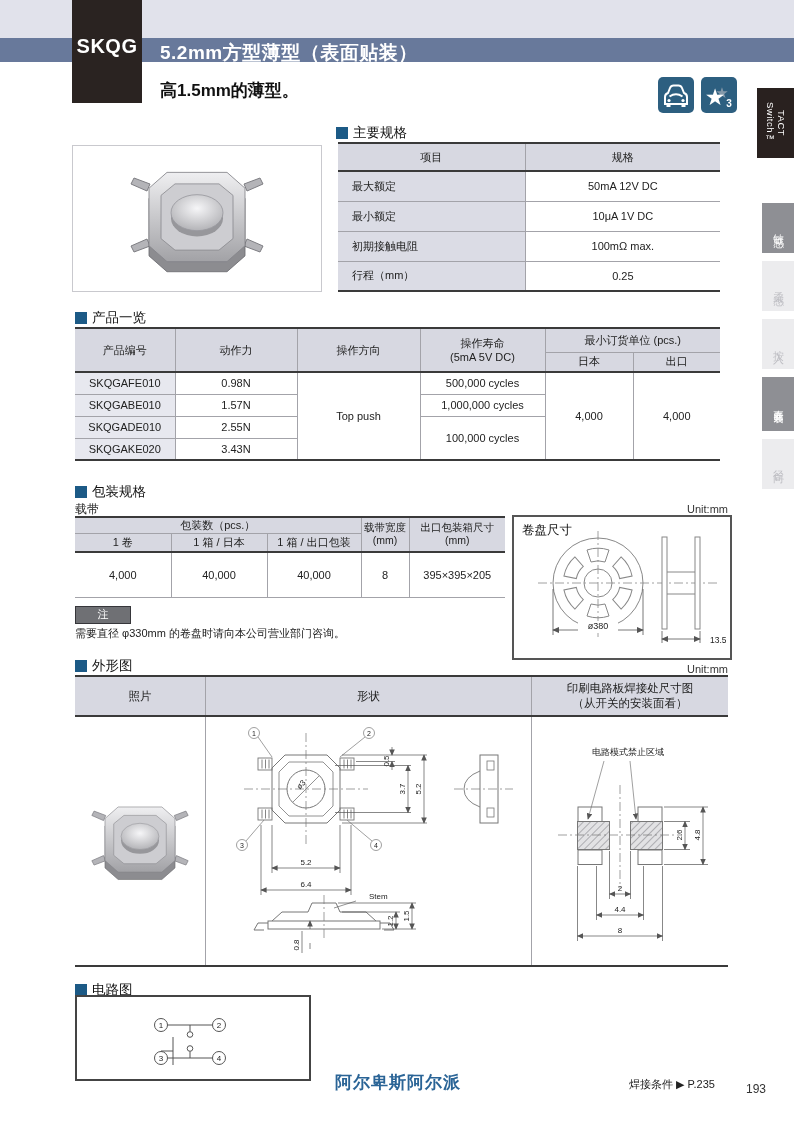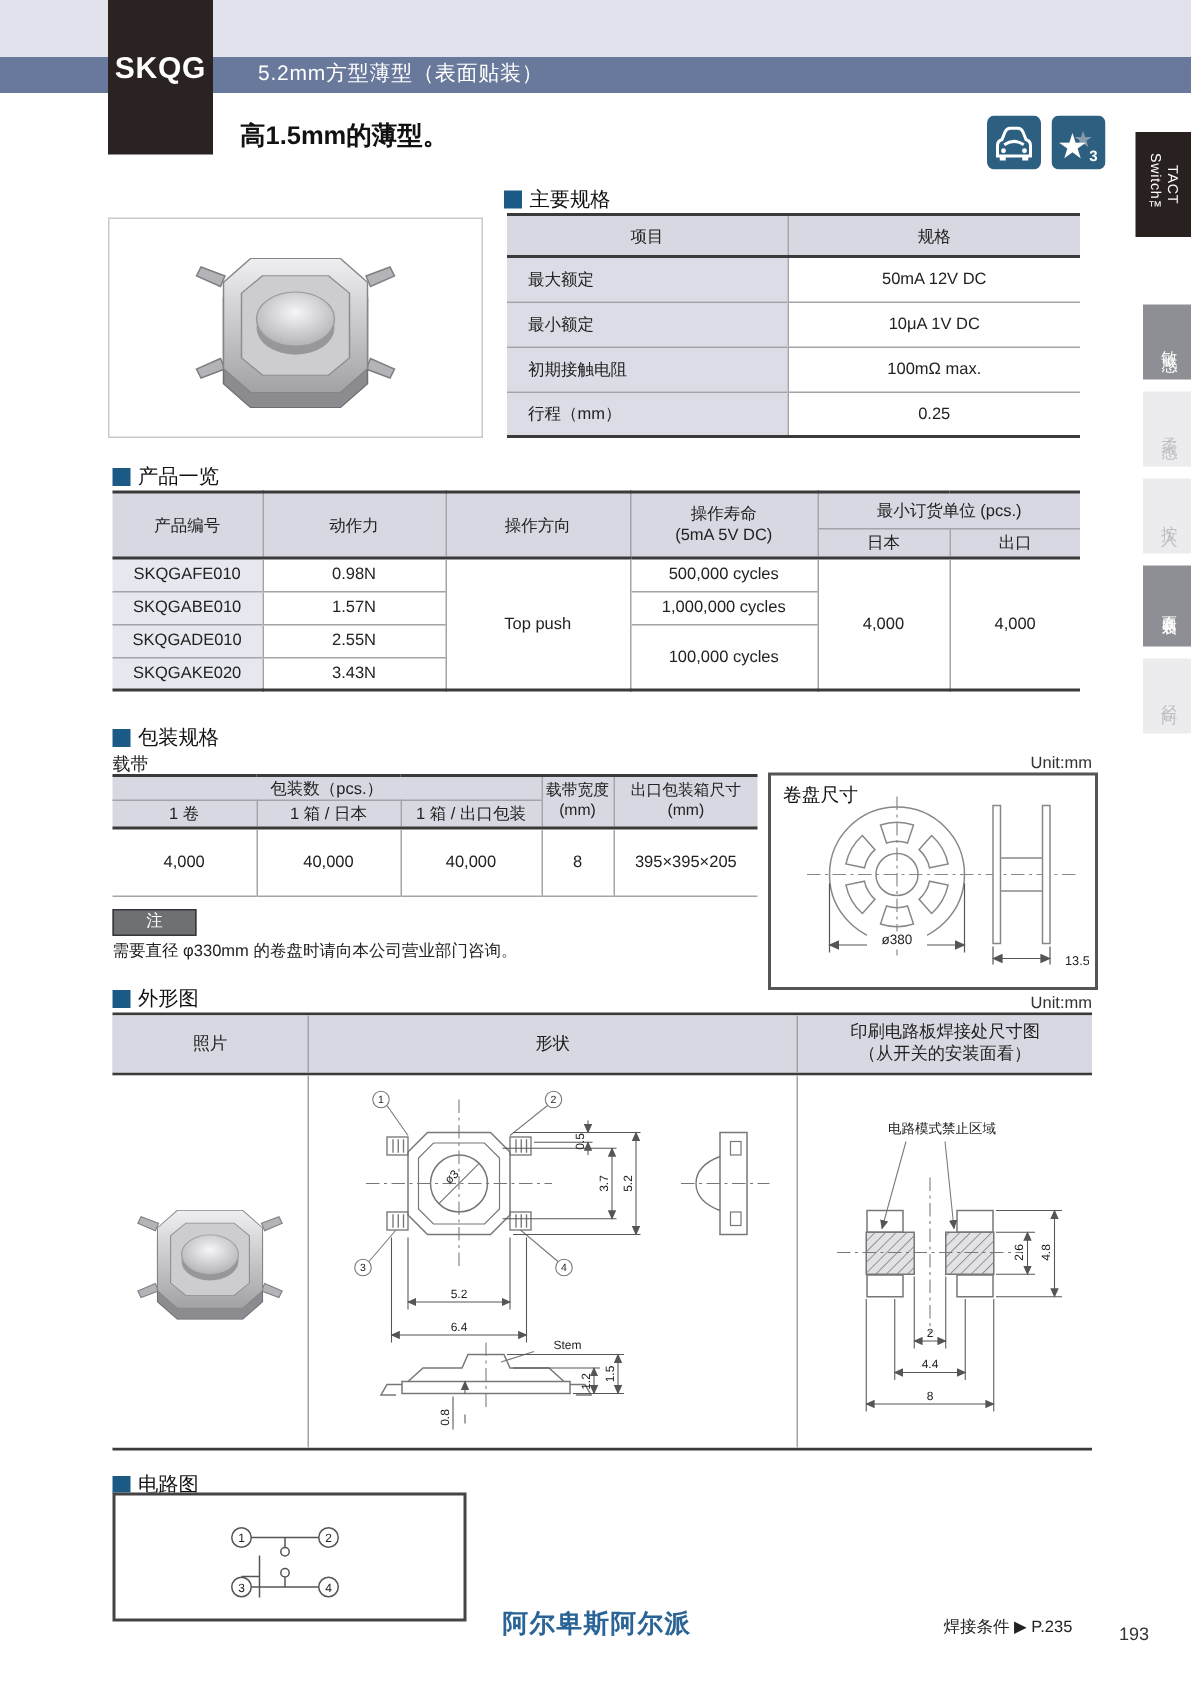--- a/index.html
+++ b/index.html
@@ -1,21 +1,21 @@
 <!DOCTYPE html>
 <html><head>
 <meta charset="utf-8">
 <style>
   html,body{margin:0;padding:0;background:#fff;}
   .page{position:relative;width:794px;height:1123px;background:#fff;overflow:hidden;
         font-family:"Liberation Sans","DejaVu Sans",sans-serif;color:#222;}
   
   .top-strip{position:absolute;left:0;top:0;width:794px;height:38px;background:#e1e2eb;}
   .title-bar{position:absolute;left:0;top:38px;width:794px;height:24px;background:#68799b;}
-  .title-text{position:absolute;left:160px;top:40px;color:#fff;font-size:14px;font-weight:normal;letter-spacing:.5px;margin-left:12px;}
+  .title-text{position:absolute;left:160px;top:40px;color:#fff;font-size:19px;font-weight:bold;letter-spacing:.5px;}
   .code-box{position:absolute;left:72px;top:0;width:70px;height:103px;background:#2a2321;text-align:center;}
   .code-box span{position:absolute;left:0;top:35px;width:70px;color:#fff;font-size:20px;font-weight:bold;letter-spacing:.5px;}
   .subtitle{position:absolute;left:160px;top:79px;font-size:17px;font-weight:bold;color:#111;}
   .badge{position:absolute;top:77px;width:36px;height:36px;}
   
   .tact-tab{position:absolute;left:757px;top:88px;width:37px;height:70px;background:#29211f;color:#fff;
             writing-mode:vertical-rl;text-align:center;font-size:9.5px;letter-spacing:.5px;
             display:flex;align-items:center;justify-content:center;}
   .side-tab{position:absolute;left:762px;width:32px;writing-mode:vertical-rl;text-align:center;
             display:flex;align-items:center;justify-content:center;font-size:11px;letter-spacing:3px;}

